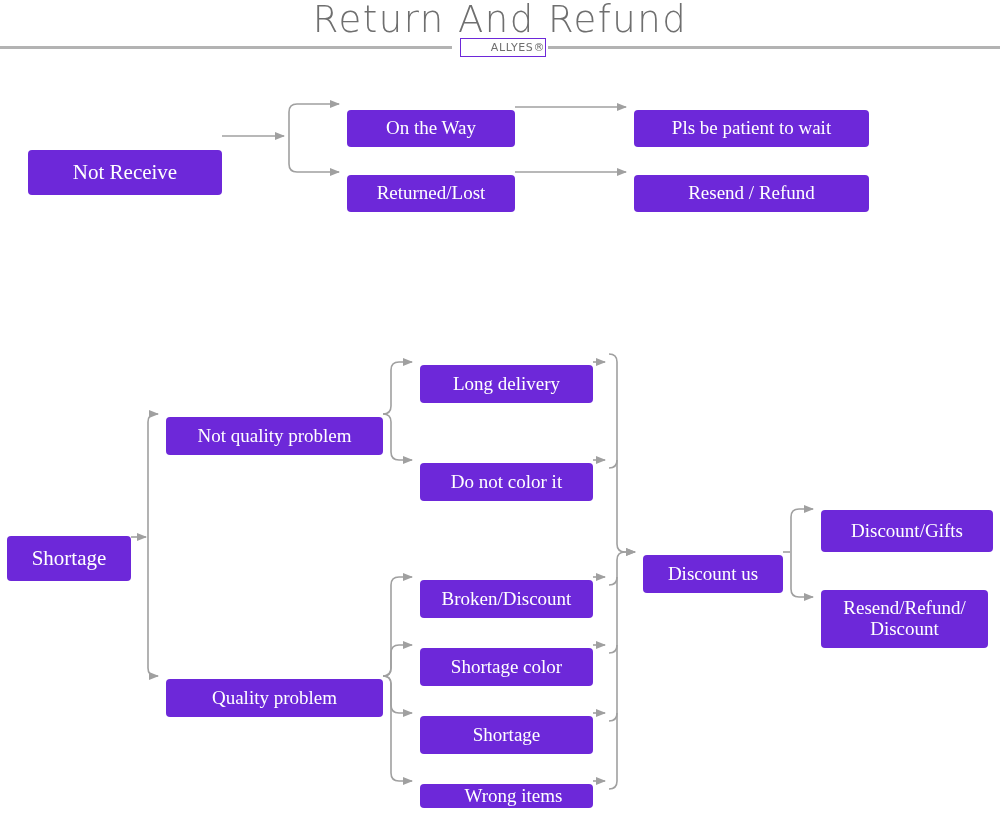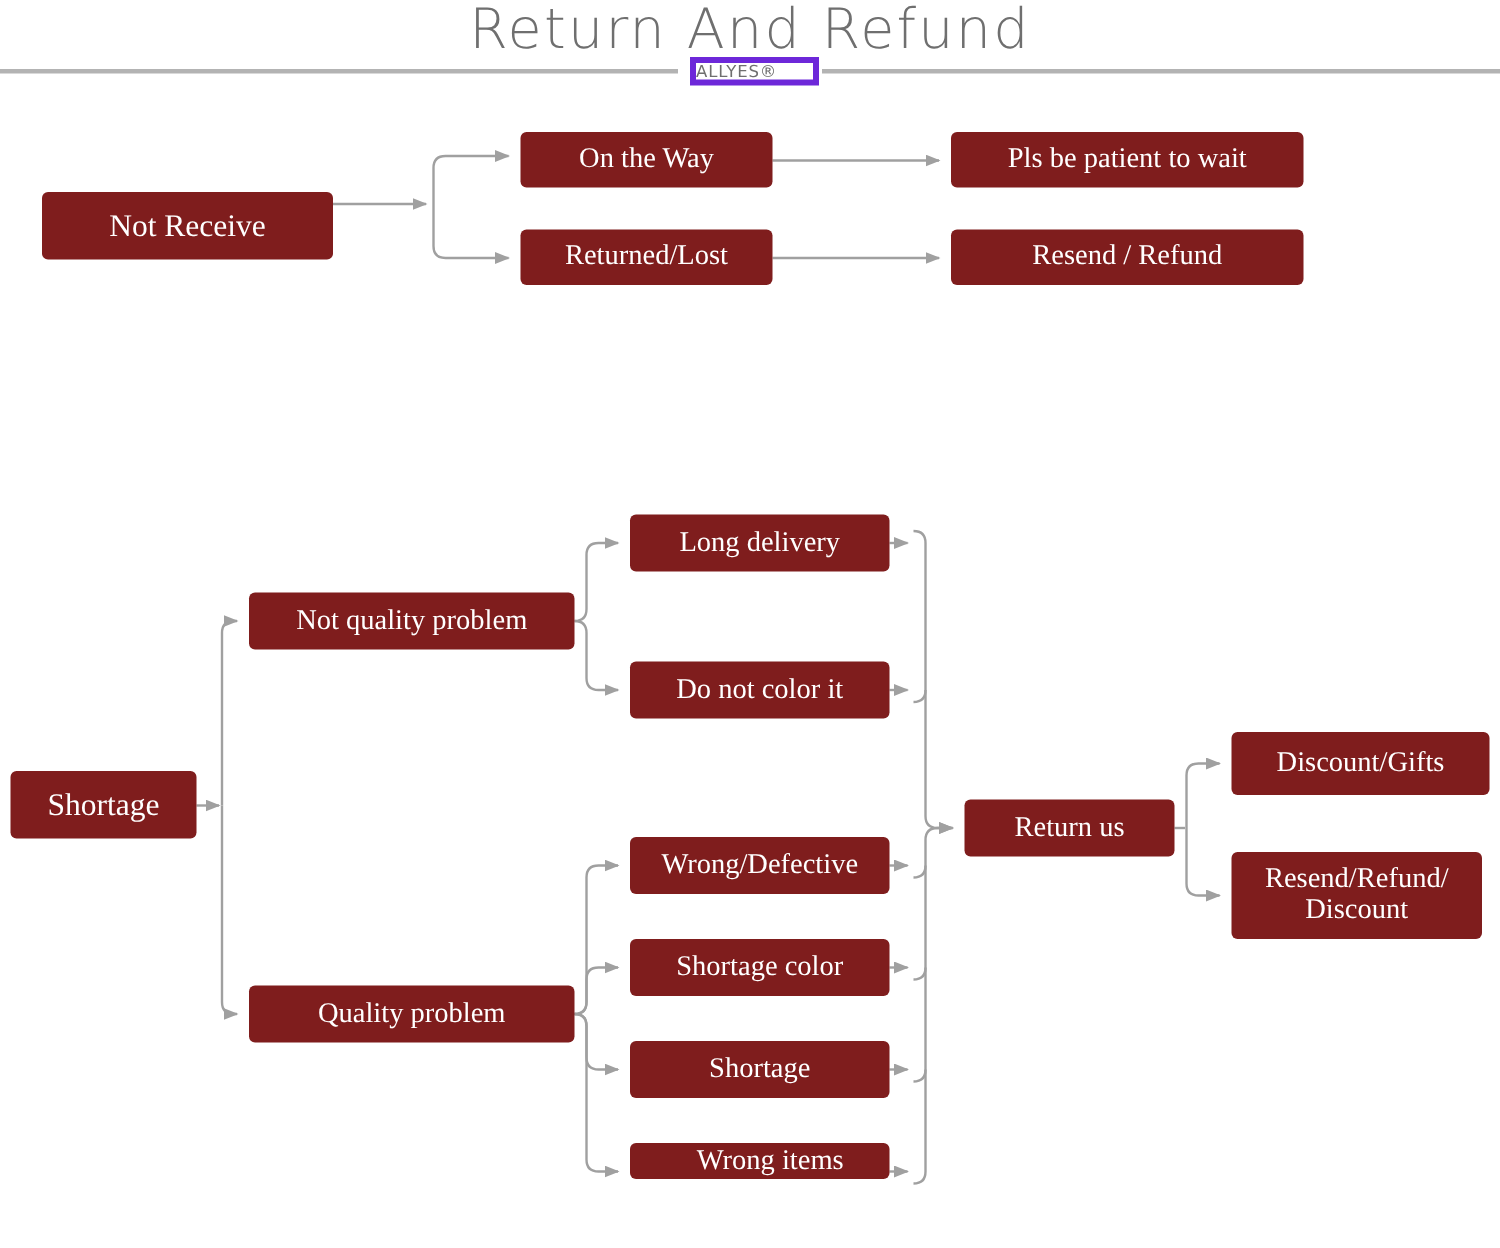--- a/index.html
+++ b/index.html
@@ -46,25 +46,25 @@
     left: 548px; top: 46px;
     width: 452px;
     height: 3px;
     background: #b3b3b3;
   }
   #brand-box {
     position: absolute;
     left: 460px; top: 38px;
     width: 86px;
     height: 19px;
-    border: 4px solid #6d28d9;
+    border: 1px solid #6d28d9;
     box-sizing: border-box;
     display: flex;
     align-items: center;
-    justify-content: flex-start;
+    justify-content: flex-end;
   }
   #brand-label {
     font-family: "DejaVu Sans", sans-serif;
     font-size: 11px;
     letter-spacing: 0.6px;
     color: #6f6f6f;
     line-height: 1;
   }
 
   
@@ -76,33 +76,34 @@
   }
   #connectors {
     position: absolute;
     left: 0; top: 0;
     width: 1000px;
     height: 832px;
     pointer-events: none;
   }
   .node {
     position: absolute;
-    background: #7f1d1d;
+    background: #6d28d9;
     border-radius: 4px;
     color: #ffffff;
     display: flex;
     align-items: center;
     justify-content: center;
     text-align: center;
     box-sizing: border-box;
     font-family: "Liberation Serif", serif;
     font-size: 19px;
     line-height: 1.08;
     padding: 0 6px;
     white-space: pre-line;
+    margin-top: 22px;
   }
   .node.lg { font-size: 21px; }
 </style>
 </head>
 <body>
 
 <div id="header">
   <div id="page-title">Return And Refund</div>
   <div id="divider-left"></div>
   <div id="divider-right"></div>
@@ -174,28 +175,28 @@
   <div class="node lg" style="left:7px;   top:514px; width:124px; height:45px;">Shortage</div>
 
   <div class="node" style="left:166px; top:395px; width:217px; height:38px;">Not quality problem</div>
 
   <div class="node" style="left:166px; top:657px; width:217px; height:38px;">Quality problem</div>
 
   <div class="node" style="left:420px; top:343px; width:173px; height:38px;">Long delivery</div>
 
   <div class="node" style="left:420px; top:441px; width:173px; height:38px;">Do not color it</div>
 
-  <div class="node" style="left:420px; top:558px; width:173px; height:38px;">Wrong/Defective</div>
+  <div class="node" style="left:420px; top:558px; width:173px; height:38px;">Broken/Discount</div>
 
   <div class="node" style="left:420px; top:626px; width:173px; height:38px;">Shortage color</div>
 
   <div class="node" style="left:420px; top:694px; width:173px; height:38px;">Shortage</div>
 
   <div class="node" style="left:420px; top:762px; width:173px; height:24px;padding-left:20px;">Wrong items</div>
 
-  <div class="node" style="left:643px; top:533px; width:140px; height:38px;">Return us</div>
+  <div class="node" style="left:643px; top:533px; width:140px; height:38px;">Discount us</div>
 
   <div class="node" style="left:821px; top:488px; width:172px; height:42px;">Discount/Gifts</div>
 
   <div class="node" style="left:821px; top:568px; width:167px; height:58px;">Resend/Refund/
 Discount</div>
 
 </div>
 
 </body></html>

